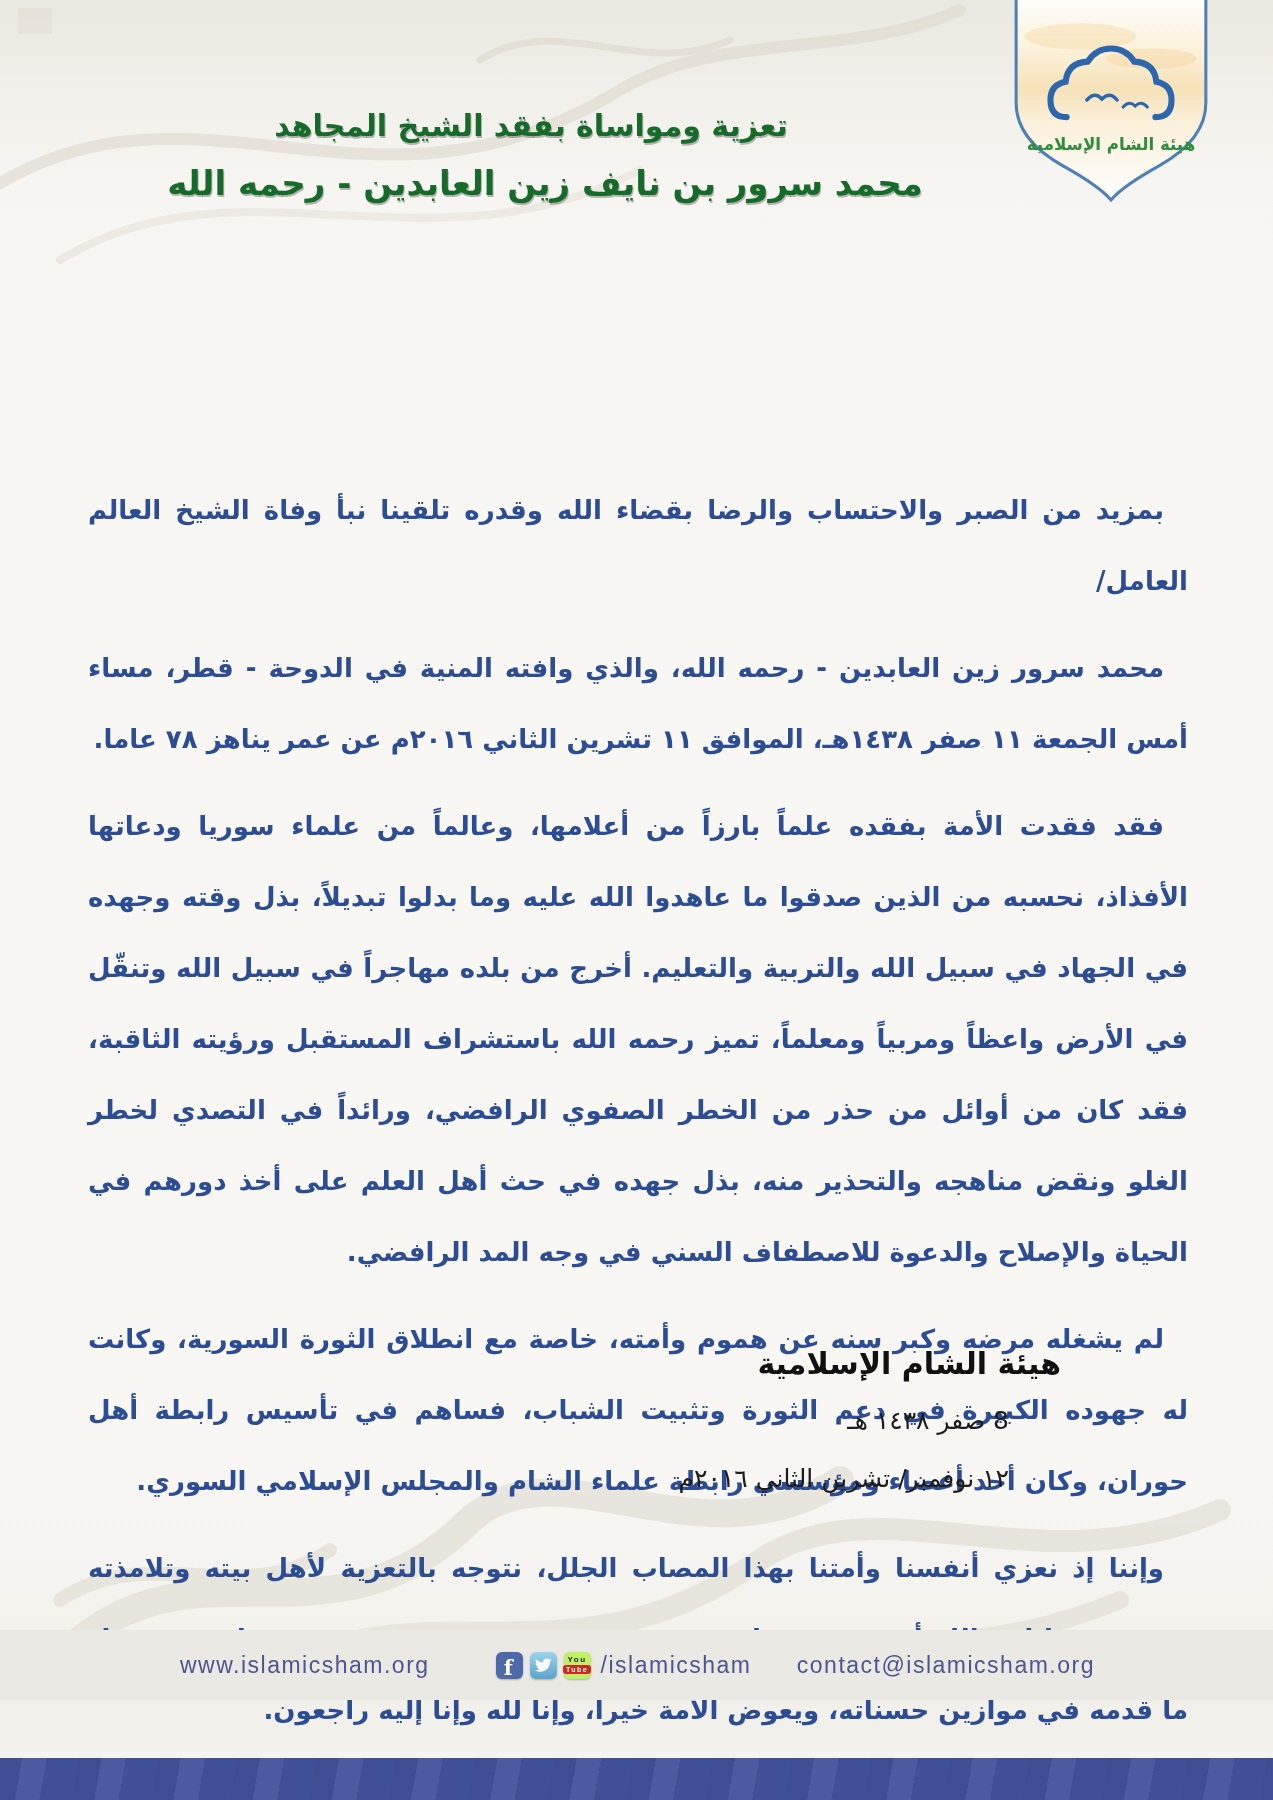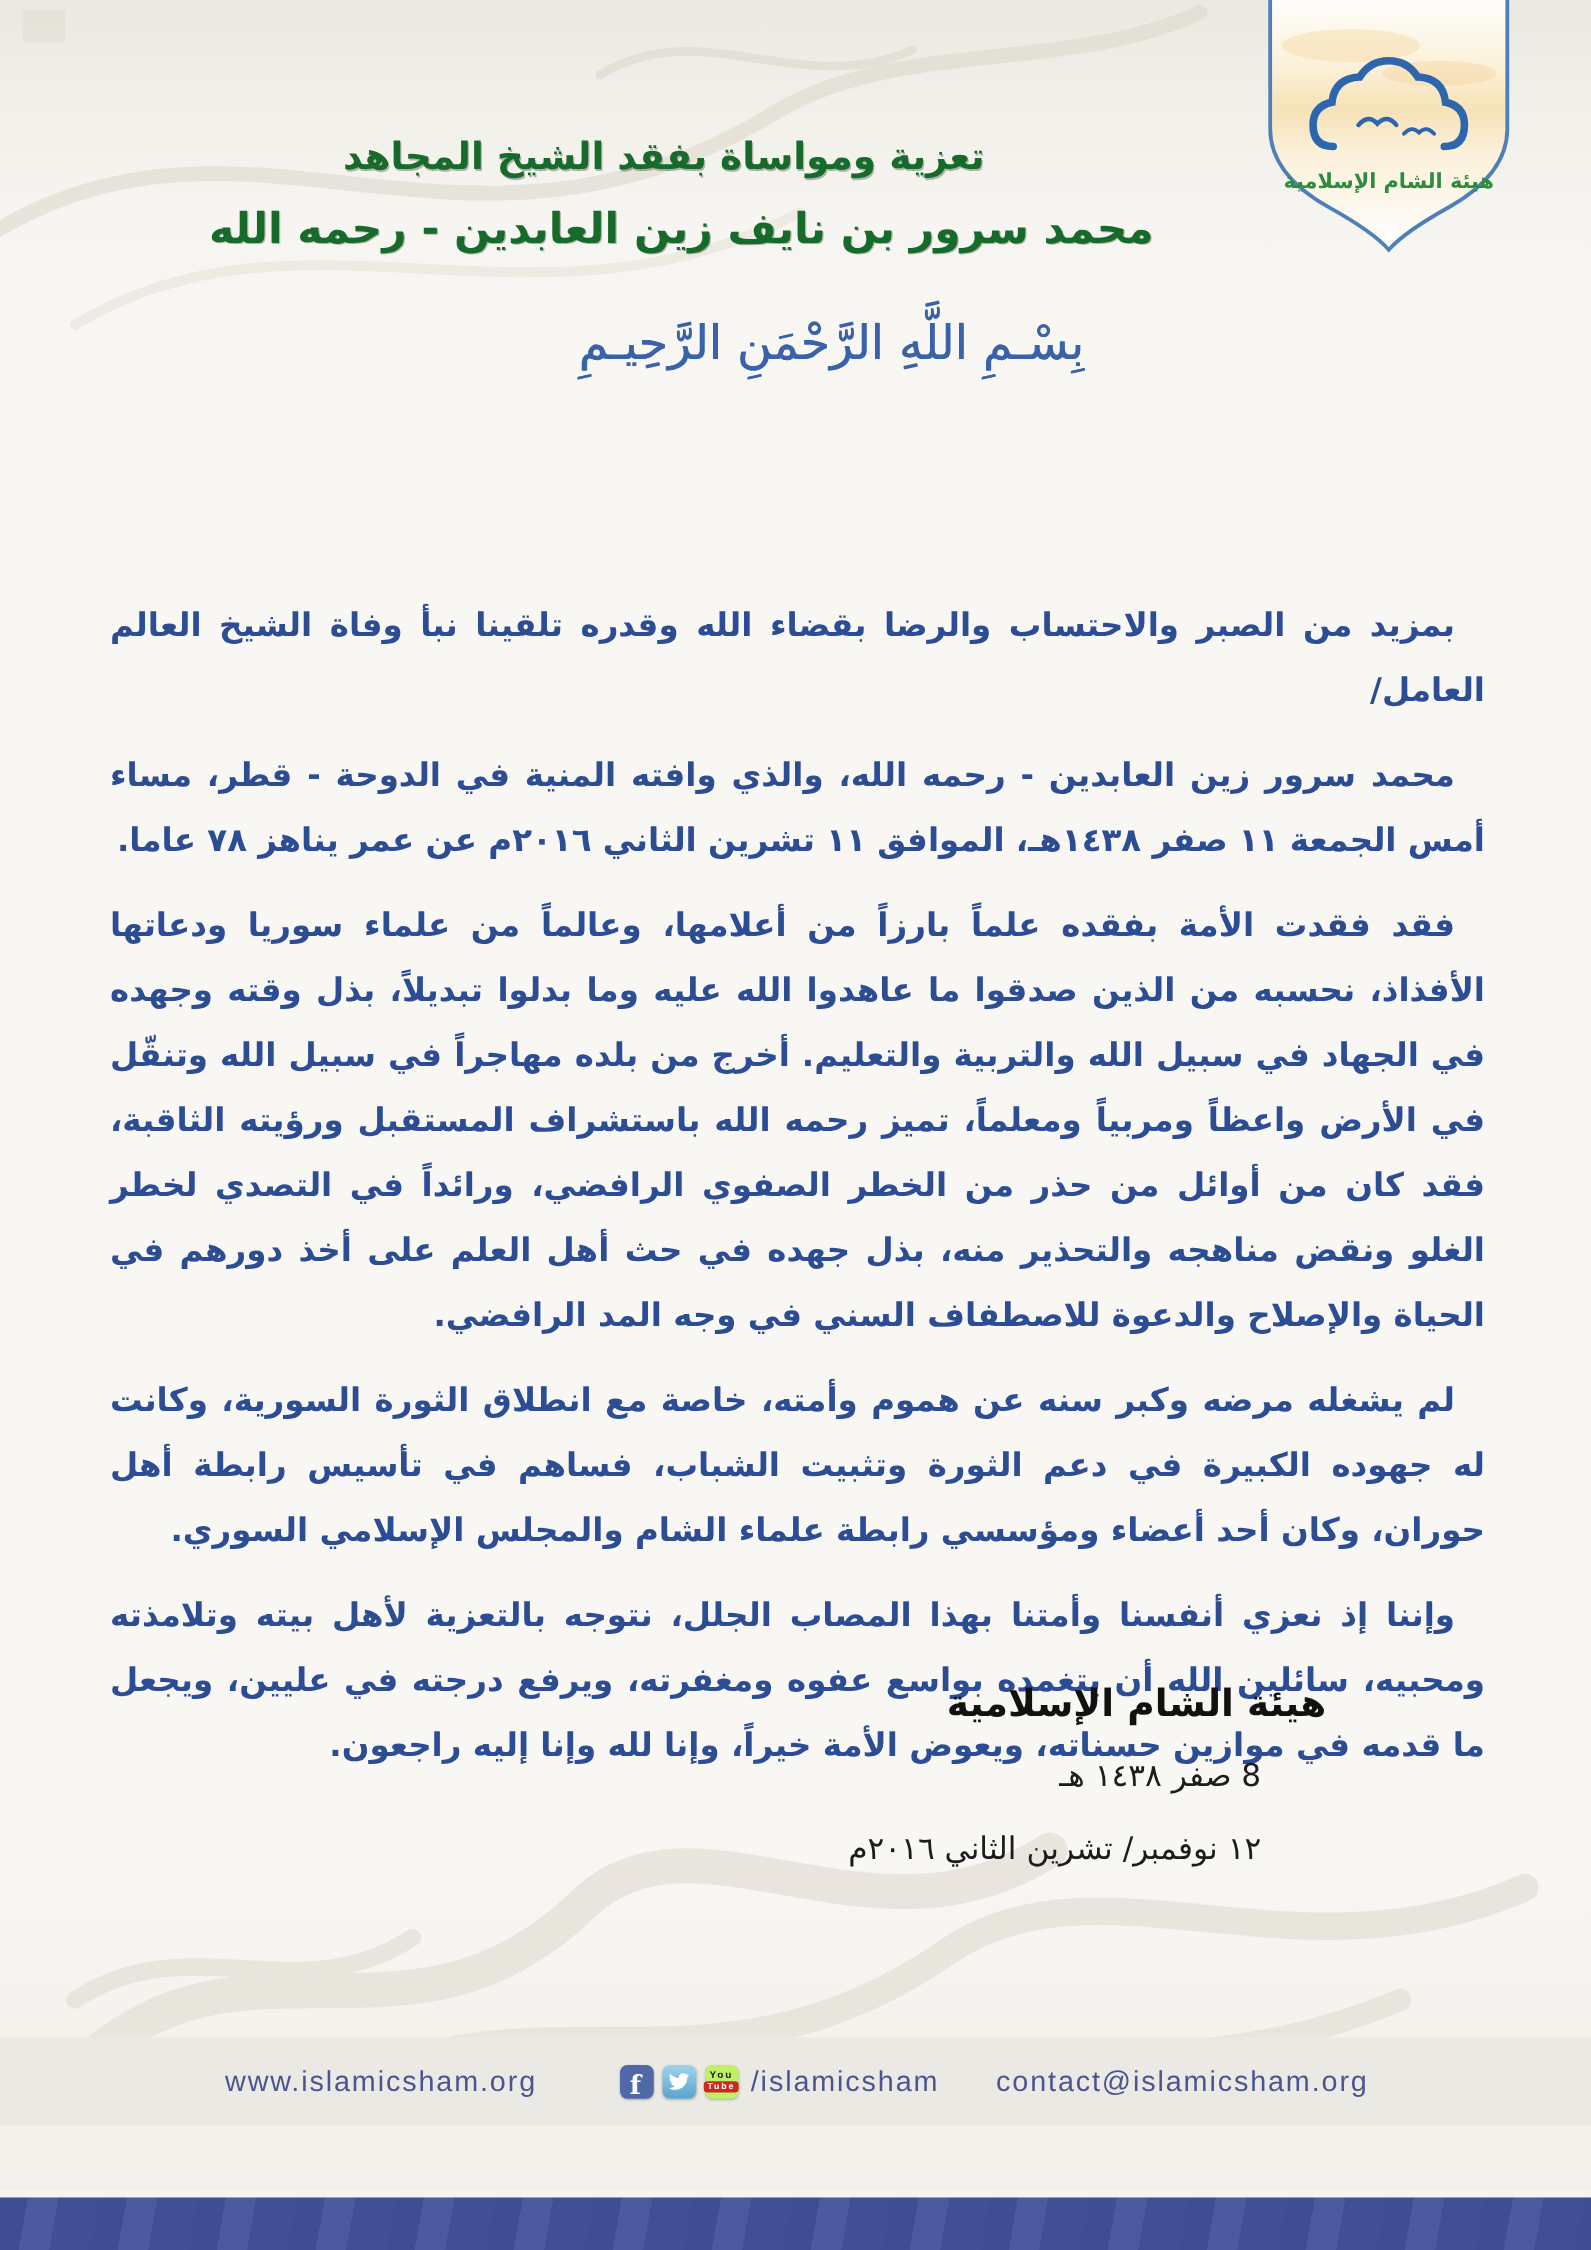--- a/index.html
+++ b/index.html
@@ -21,21 +21,21 @@
   .bismillah{position:absolute;top:252px;left:57px;width:1216px;text-align:center;direction:rtl;
     font-size:38px;color:#3a62a8;text-shadow:.5px .5px 0 #3a62a8;}
   .verse{position:absolute;top:364px;left:0;width:1273px;text-align:center;direction:rtl;
     font-size:30px;color:#3c63aa;}
   .verse .bracket{font-size:36px;vertical-align:-4px;padding:0 4px;}
   .ayah-badge{display:inline-block;min-width:34px;height:34px;line-height:31px;border:2px solid #3c63aa;
     border-radius:50%;font-size:16px;text-align:center;vertical-align:-8px;margin:0 7px;background:rgba(255,255,255,.4);}
   
   .body-text{position:absolute;top:475px;left:88px;right:85px;direction:rtl;}
   .body-text p{margin:0 0 16px 0;text-align:justify;text-indent:24px;
-    font-size:26px;font-weight:bold;line-height:52px;color:#2c4d94;}
+    font-size:26px;font-weight:bold;line-height:71px;color:#2c4d94;}
   
   .signature{position:absolute;top:1342px;right:212px;direction:rtl;text-align:right;color:#111;}
   .sig-org{font-size:30px;font-weight:bold;line-height:44px;}
   .sig-date{font-size:25px;line-height:38px;letter-spacing:1px;margin-right:52px;color:#1c1c1c;}
   .sig-date.hijri{margin-top:16px;}
   .sig-date.greg{margin-top:20px;}
   
   .footer-strip{position:absolute;top:1630px;left:0;width:1273px;height:70px;background:#ebe9e3;
     display:flex;align-items:center;direction:ltr;
     font-family:"Liberation Sans",sans-serif;font-size:23px;color:#4b5591;letter-spacing:1.5px;}
@@ -95,21 +95,20 @@
       <path d="M122,106 q6,-7 12,-1 q6,-6 12,1" fill="none" stroke="#2e66ad" stroke-width="3" stroke-linecap="round"></path>
       <text x="110" y="149" text-anchor="middle" font-family="DejaVu Sans, sans-serif" font-size="16.5" font-weight="bold" fill="#2f8c3c">هيئة الشام الإسلامية</text>
     </svg>
   </div>
 
   <div class="title-block">
     <div class="title-line1">تعزية ومواساة بفقد الشيخ المجاهد</div>
     <div class="title-line2">محمد سرور بن نايف زين العابدين - رحمه الله</div>
   </div>
 
-  <div class="bismillah">بِسْـمِ اللَّهِ الرَّحْمَنِ الرَّحِيـمِ</div>
 
 
   <div class="body-text">
     <p>بمزيد من الصبر والاحتساب والرضا بقضاء الله وقدره تلقينا نبأ وفاة الشيخ العالم العامل/</p>
     <p>محمد سرور زين العابدين - رحمه الله، والذي وافته المنية في الدوحة - قطر، مساء أمس الجمعة ١١ صفر ١٤٣٨هـ، الموافق ١١ تشرين الثاني ٢٠١٦م عن عمر يناهز ٧٨ عاما.</p>
     <p>فقد فقدت الأمة بفقده علماً بارزاً من أعلامها، وعالماً من علماء سوريا ودعاتها الأفذاذ، نحسبه من الذين صدقوا ما عاهدوا الله عليه وما بدلوا تبديلاً، بذل وقته وجهده في الجهاد في سبيل الله والتربية والتعليم. أخرج من بلده مهاجراً في سبيل الله وتنقّل في الأرض واعظاً ومربياً ومعلماً، تميز رحمه الله باستشراف المستقبل ورؤيته الثاقبة، فقد كان من أوائل من حذر من الخطر الصفوي الرافضي، ورائداً في التصدي لخطر الغلو ونقض مناهجه والتحذير منه، بذل جهده في حث أهل العلم على أخذ دورهم في الحياة والإصلاح والدعوة للاصطفاف السني في وجه المد الرافضي.</p>
     <p>لم يشغله مرضه وكبر سنه عن هموم وأمته، خاصة مع انطلاق الثورة السورية، وكانت له جهوده الكبيرة في دعم الثورة وتثبيت الشباب، فساهم في تأسيس رابطة أهل حوران، وكان أحد أعضاء ومؤسسي رابطة علماء الشام والمجلس الإسلامي السوري.</p>
     <p>وإننا إذ نعزي أنفسنا وأمتنا بهذا المصاب الجلل، نتوجه بالتعزية لأهل بيته وتلامذته ومحبيه، سائلين الله أن يتغمده بواسع عفوه ومغفرته، ويرفع درجته في عليين، ويجعل ما قدمه في موازين حسناته، ويعوض الأمة خيراً، وإنا لله وإنا إليه راجعون.</p>
   </div>
 

